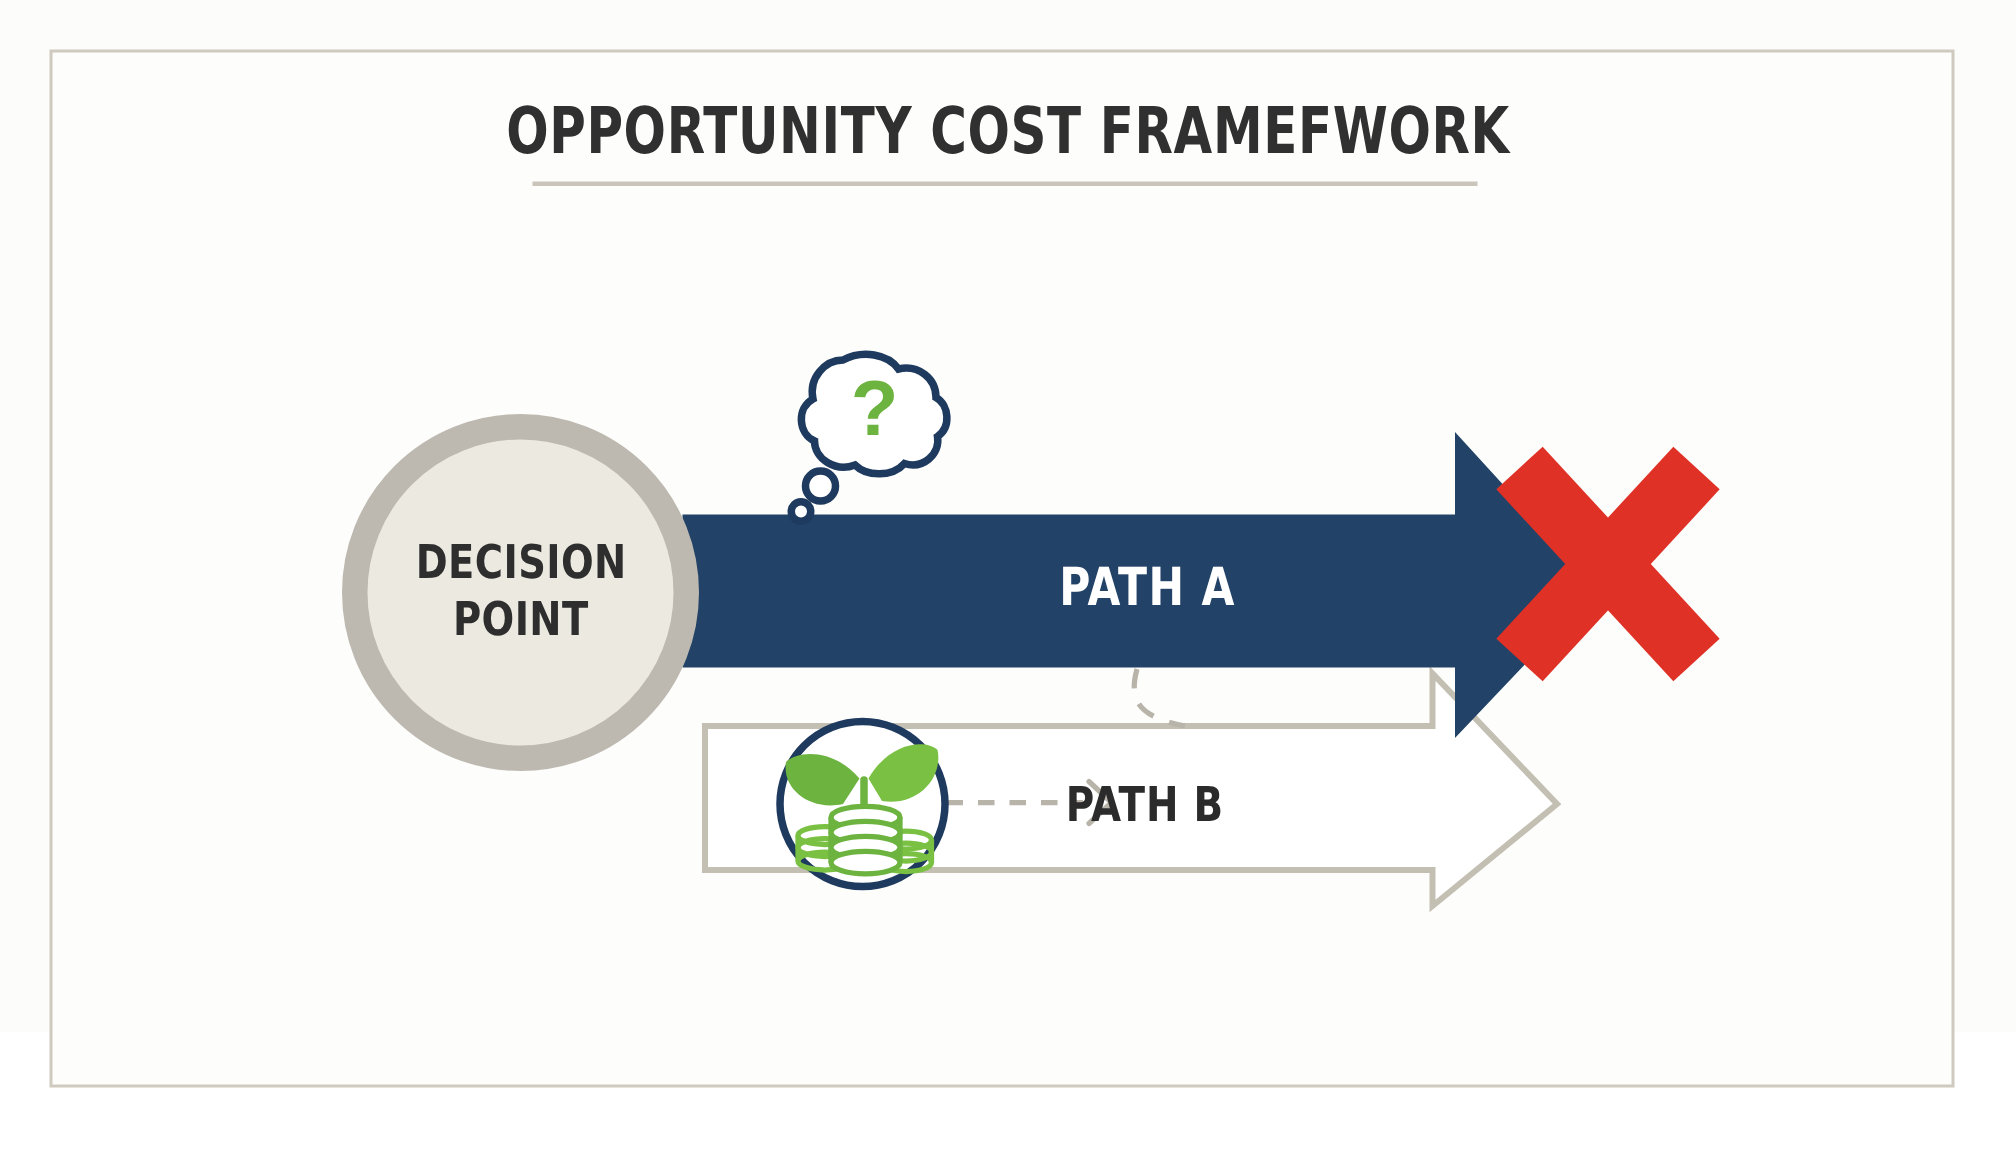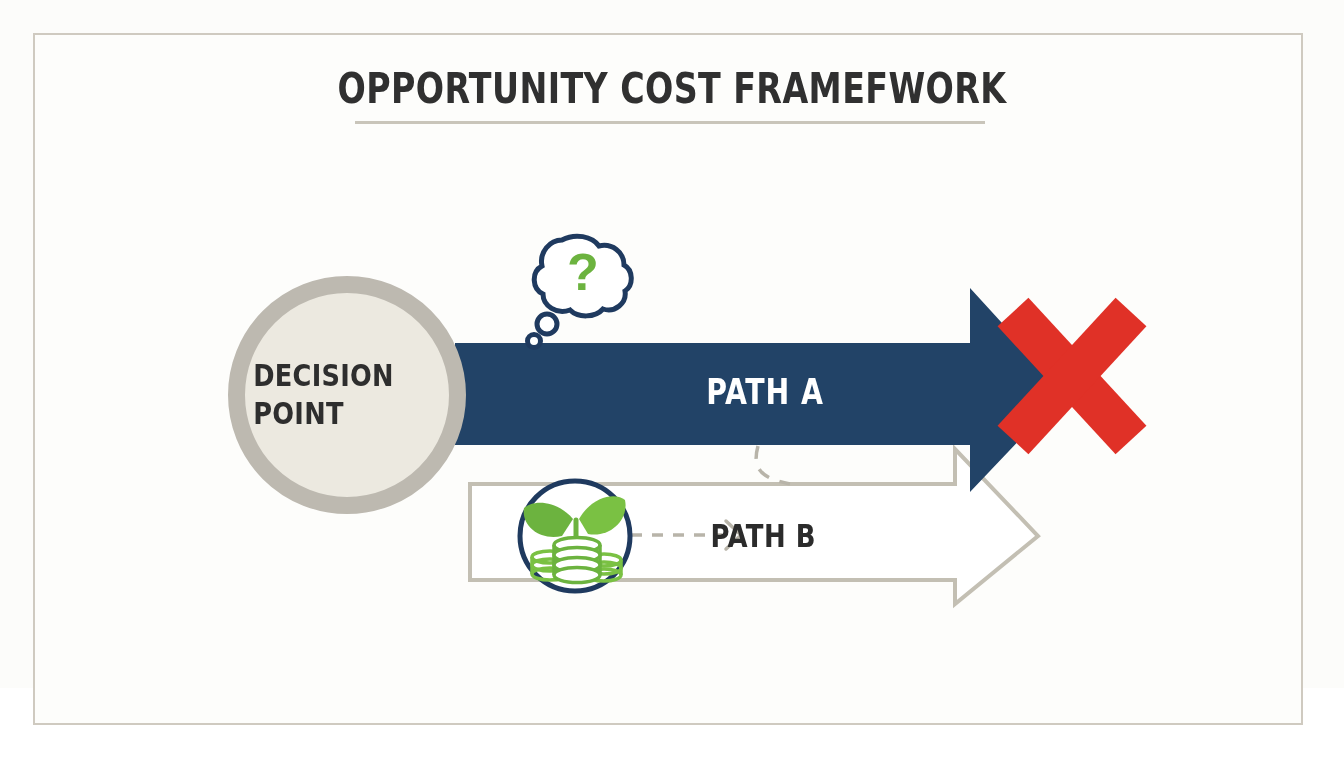--- a/index.html
+++ b/index.html
@@ -58,20 +58,21 @@
     left: 228px;
     top: 276px;
     width: 238px;
     height: 238px;
     border-radius: 50%;
     background: #ece9e0;
     border: 17px solid #bdb9b0;
     box-sizing: border-box;
     display: flex;
     flex-direction: column;
+    align-items: center;
     justify-content: center;
     z-index: 6;
   }
   .decision-line {
     font-family: "DejaVu Sans Condensed", "Liberation Sans Narrow", "Liberation Sans", sans-serif;
     font-size: 31px;
     font-weight: bold;
     color: #2e2e2e;
     line-height: 1.22;
     letter-spacing: 0.3px;

